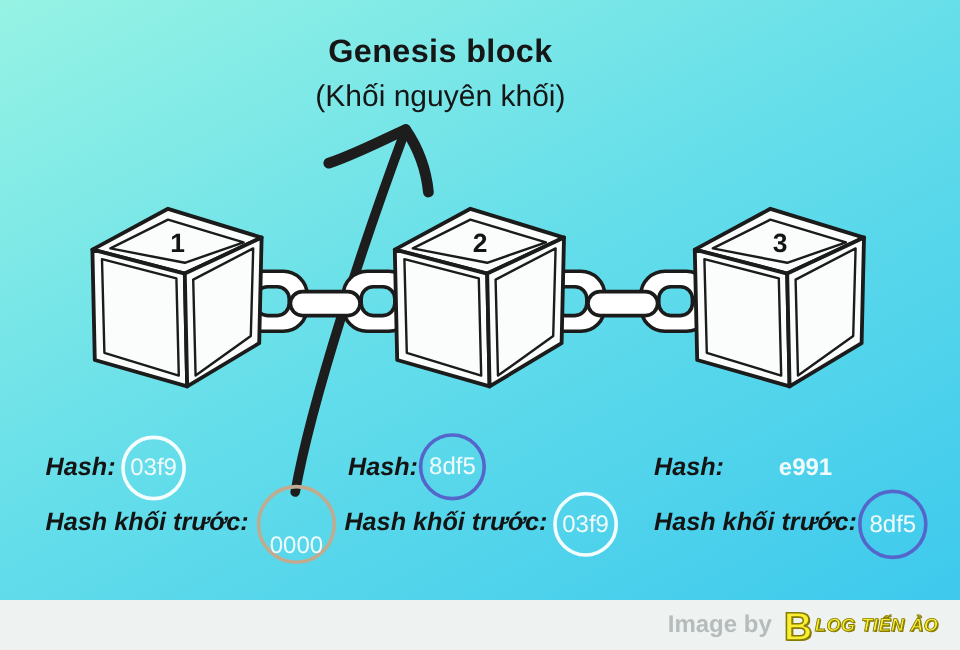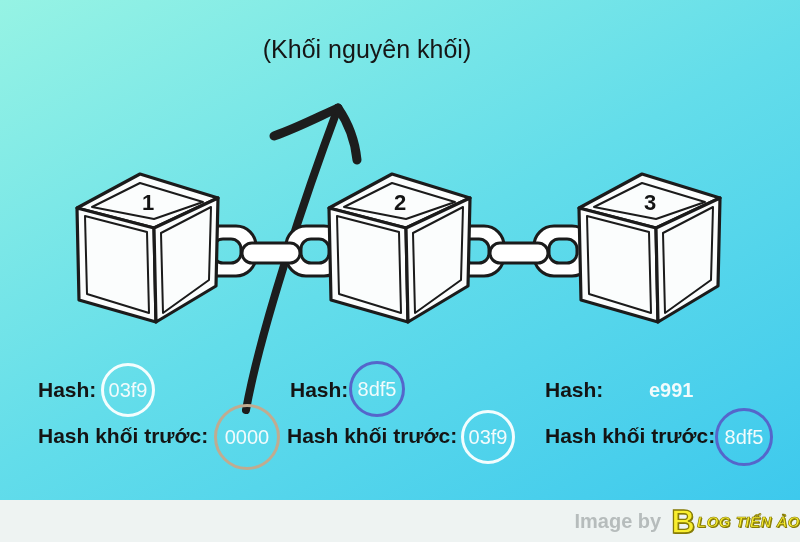--- a/index.html
+++ b/index.html
@@ -9,51 +9,52 @@
     background:linear-gradient(152deg,#96f3e4 0%,#63ddea 48%,#3ac7ed 100%);
   }
   
   .title-wrap{position:absolute;left:167px;top:28px;width:400px;text-align:center;color:#161616;}
   .title-main{font-size:27px;font-weight:bold;letter-spacing:.3px;}
   .title-sub{font-size:25px;margin-top:7px;font-weight:400;}
   
   .gfx{position:absolute;}
   .z-arrow{z-index:2;} .z-chain{z-index:4;} .z-cube{z-index:5;}
   
-  .hlabel{position:absolute;font-size:21px;font-weight:bold;color:#141414;white-space:nowrap;z-index:6;}
+  .hlabel{position:absolute;font-size:21px;font-weight:bold;color:#141414;white-space:nowrap;z-index:6;font-style:italic;}
   .hvalue{position:absolute;font-size:20px;font-weight:bold;color:#f2fbfc;white-space:nowrap;z-index:6;}
   .hcircle{
     position:absolute;border-radius:50%;display:flex;align-items:center;justify-content:center;
     font-size:20px;font-weight:normal;color:#f2fbfc;z-index:6;box-sizing:border-box;
   }
   .c-white{border:3px solid rgba(252,255,255,.95);}
   .c-blue{border:3px solid #5566cb;}
-  .c-tan{border:3px solid #c0ab90;}
+  .c-tan{border:3px solid #c0ab90;align-items:flex-end;}
   
   .footer{
     position:absolute;left:0;right:0;bottom:0;height:42px;background:#eef3f2;z-index:8;
-    display:flex;align-items:center;justify-content:flex-end;gap:10px;padding-right:0;
+    display:flex;align-items:center;justify-content:flex-end;gap:10px;padding-right:18px;
   }
   .credit{font-size:20px;font-weight:bold;color:#b6bcbc;}
   .logo{display:flex;align-items:center;gap:2px;}
   .logo-b{
     font-size:33px;font-weight:bold;color:#f9ee2f;line-height:1;
     -webkit-text-stroke:1.3px #867b06;text-shadow:1px 1px 0 #867b06;
   }
   .logo-text{
     font-size:15px;font-weight:bold;font-style:italic;color:#f9ee2f;letter-spacing:.5px;
     -webkit-text-stroke:.7px #867b06;text-shadow:1px 1px 0 #867b06;white-space:nowrap;text-align:center;
   }
 </style>
 </head>
 <body>
 
 <div class="stage">
 
   <div class="title-wrap">
+    <div class="title-main">Genesis block</div>
     <div class="title-sub">(Khối nguyên khối)</div>
   </div>
 
   <svg class="gfx z-arrow" style="left:228px;top:92px" width="150" height="330" viewBox="0 0 150 330">
     <g fill="none" stroke="#1d1d1d" stroke-linecap="round" stroke-linejoin="round">
       <path d="M 18 318 C 32 240, 75 110, 110 16" stroke-width="8"></path>
       <path d="M 110 16 C 90 25, 69 36, 46 44" stroke-width="9"></path>
       <path d="M 110 16 C 121 32, 127 48, 129 68" stroke-width="9"></path>
     </g>
   </svg>

